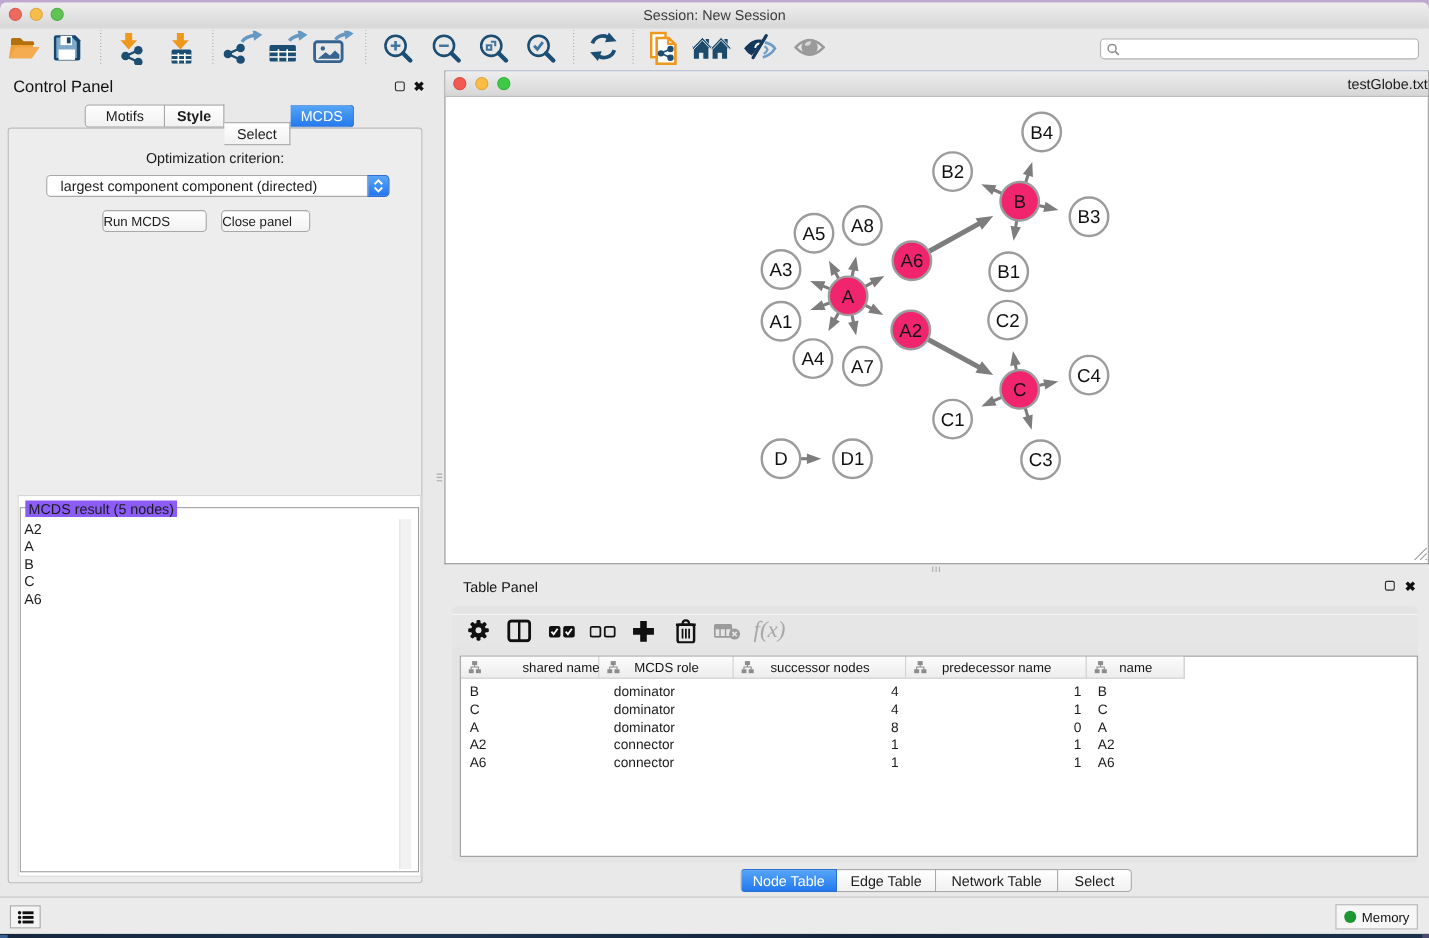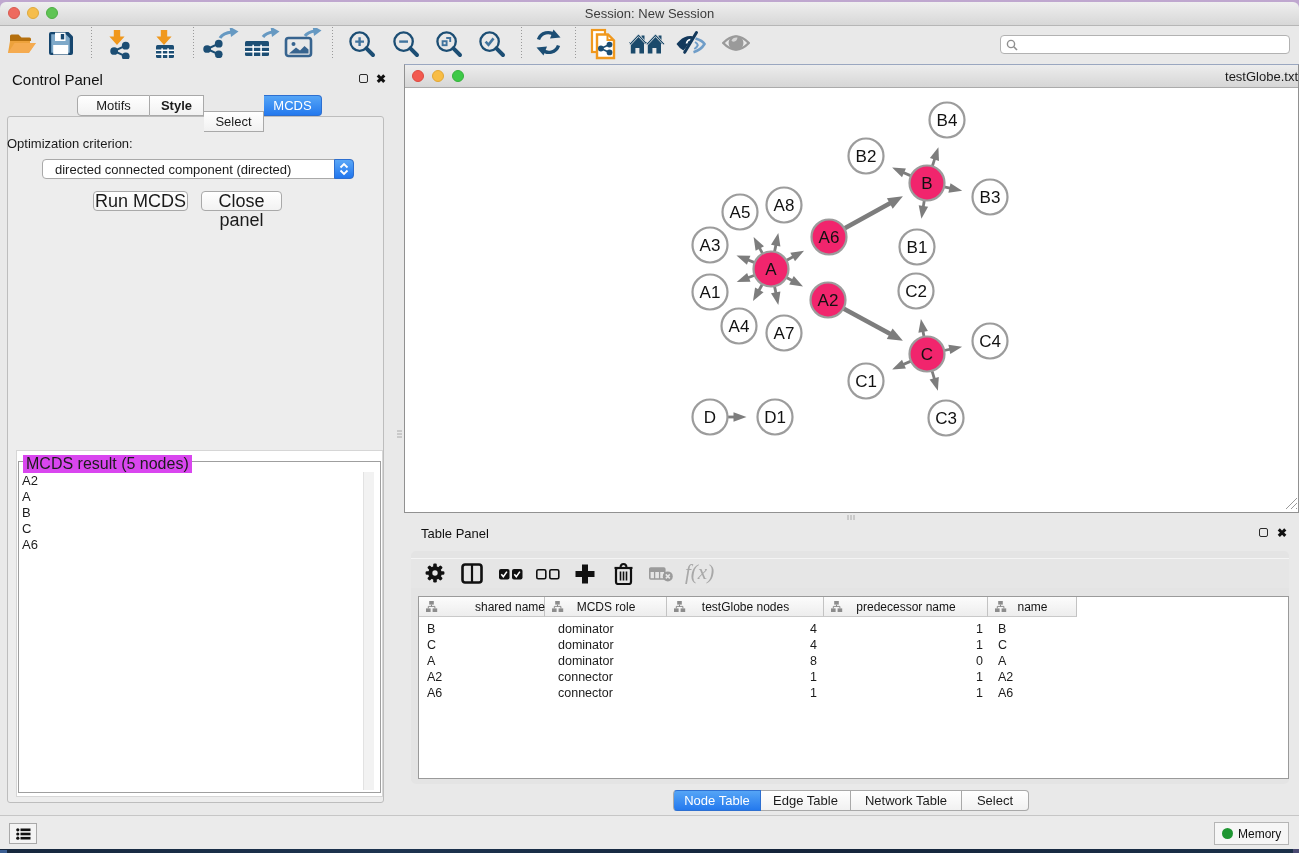--- a/index.html
+++ b/index.html
@@ -1,21 +1,21 @@
 <!DOCTYPE html>
 <html><head><meta charset="utf-8"><style>
 *{margin:0;padding:0;box-sizing:border-box}
 body{width:1299px;height:853px;position:relative;overflow:hidden;
  font-family:"Liberation Sans",sans-serif;background:#e9e9e9;font-size:13px;color:#1c1c1c}
 .abs{position:absolute}
 .tl{position:absolute;border-radius:50%;width:12px;height:12px}
 .vdots{position:absolute;width:1px;top:27px;height:33px;
  background-image:linear-gradient(#9a9a9a 1px,transparent 1px);background-size:1px 3px}
 .btn{position:absolute;background:linear-gradient(#ffffff,#f2f2f2);border:1px solid #a9a9a9;
- border-radius:4px;text-align:center;font-size:18px;color:#1a1a1a}
+ border-radius:4px;font-size:12px;color:#1a1a1a}
 .tab{position:absolute;top:0;height:21px;line-height:20px;text-align:center;
  background:linear-gradient(#ffffff,#f1f1f1);border:1px solid #a9a9a9;border-left:none;font-size:13px}
 .tabsel{background:linear-gradient(#55a5f6,#2479ee);color:#fff;border-color:#2d6fd0}
 .float-ic{position:absolute;width:9px;height:9px;border:1.5px solid #2b2b2b;border-radius:2px}
 .xic{position:absolute;font-size:12px;font-weight:bold;color:#111}
 </style></head><body>
 <div class="abs" style="left:0;top:0;width:1299px;height:8px;background:#bfa7cf"></div>
 <div class="abs" style="left:0;top:1.5px;width:1299px;height:24.5px;background:linear-gradient(#efefef,#d7d7d7);border-bottom:1px solid #b6b6b6;border-radius:6px 6px 0 0"></div>
 <div class="tl" style="left:8px;top:7px;background:#ee6a5f;border:1px solid #d85b50"></div>
 <div class="tl" style="left:27px;top:7px;background:#f5bd4c;border:1px solid #dfa93c"></div>
@@ -149,32 +149,32 @@
     <path d="M7.8 7.8 L11 11" stroke="#8f8f8f" stroke-width="1.6"></path>
   </svg>
 <div class="abs" style="left:12px;top:71px;font-size:15px;color:#111">Control Panel</div>
 <div class="float-ic" style="left:359px;top:74px"></div>
 <div class="xic" style="left:376px;top:72px">✖</div>
 <div class="abs" style="left:7px;top:116px;width:377px;height:687px;background:#ededed;border:1px solid #bdbdbd;border-radius:3px"></div>
 <div class="tab" style="left:77px;top:95px;width:73px;border-left:1px solid #a9a9a9;border-radius:4px 0 0 4px;">Motifs</div>
 <div class="tab" style="left:150px;top:95px;width:54px;font-weight:bold;">Style</div>
 <div class="tab" style="left:204px;top:95px;width:60px;margin-top:16px;">Select</div>
 <div class="tab tabsel" style="left:264px;top:95px;width:58px;border-radius:0 4px 4px 0;color:#fff;">MCDS</div>
-<div class="abs" style="left:7px;top:136px;width:377px;text-align:left;color:#1a1a1a">Optimization criterion:</div>
+<div class="abs" style="left:7px;top:136px;width:377px;text-align:center;color:#1a1a1a">Optimization criterion:</div>
 <div class="abs" style="left:42px;top:159px;width:312px;height:20px;background:#fff;border:1px solid #a9a9a9;border-radius:4px"></div>
-<div class="abs" style="left:55px;top:162px;font-size:13px">directed connected component (directed)</div>
+<div class="abs" style="left:55px;top:162px;font-size:13px">largest component component (directed)</div>
 <div class="abs" style="left:334px;top:159px;width:20px;height:20px;background:linear-gradient(#5aa7f7,#2176ee);border:1px solid #2d6fd0;border-radius:0 4px 4px 0"></div>
 <svg class="abs" style="left:338px;top:162px" width="12" height="14">
     <path d="M2.5 5.5 L6 2 L9.5 5.5 M2.5 8.5 L6 12 L9.5 8.5" stroke="#fff" stroke-width="1.8" fill="none"></path>
   </svg>
 <div class="btn" style="left:93px;top:191px;width:95px;height:20px;line-height:19px">Run MCDS</div>
 <div class="btn" style="left:201px;top:191px;width:81px;height:20px;line-height:19px">Close panel</div>
 <div class="abs" style="left:16px;top:450px;width:367px;height:347px;background:#fff;border:1px solid #d6d6d6"></div>
 <div class="abs" style="left:18px;top:461px;width:363px;height:332px;border:1px solid #9f9f9f"></div>
-<div class="abs" style="left:23px;top:455px;background:#d946ef;padding:0 3px;font-size:16px">MCDS result (5 nodes)</div>
+<div class="abs" style="left:23px;top:455px;background:#8b5cf6;padding:0 3px;font-size:13px">MCDS result (5 nodes)</div>
 <div class="abs" style="left:22px;top:473px;font-size:13px">A2</div>
 <div class="abs" style="left:22px;top:489px;font-size:13px">A</div>
 <div class="abs" style="left:22px;top:505px;font-size:13px">B</div>
 <div class="abs" style="left:22px;top:521px;font-size:13px">C</div>
 <div class="abs" style="left:22px;top:537px;font-size:13px">A6</div>
 <div class="abs" style="left:363px;top:472px;width:11px;height:318px;background:#f2f2f2;border-left:1px solid #e2e2e2"></div>
 <svg class="abs" style="left:396px;top:428px" width="7" height="14">
     <g stroke="#aaa">
       <path d="M1 3 h5 M1 6 h5 M1 9 h5"></path>
     </g>
@@ -342,21 +342,21 @@
 <div class="abs" style="left:545px;top:600px;width:122px;text-align:center;font-size:12px;color:#141414">MCDS role</div>
 <svg class="abs" style="left:552px;top:601px" width="12" height="12">
     <g fill="#8c8c8c">
       <rect x="3.2" y="0" width="4.6" height="3.6"></rect>
       <rect x="0" y="7.4" width="4.6" height="3.6"></rect>
       <rect x="6.6" y="7.4" width="4.6" height="3.6"></rect>
       <path d="M5.5 3.6 v2 M2.3 7.4 v-2 h6.6 v2" stroke="#8c8c8c" fill="none"></path>
     </g>
   </svg>
 <div class="abs" style="left:667px;top:597px;width:157px;height:20px;background:linear-gradient(#fcfcfc,#ededed);border-right:1px solid #c3c3c3;border-bottom:1px solid #c9c9c9"></div>
-<div class="abs" style="left:667px;top:600px;width:157px;text-align:center;font-size:12px;color:#141414">testGlobe nodes</div>
+<div class="abs" style="left:667px;top:600px;width:157px;text-align:center;font-size:12px;color:#141414">successor nodes</div>
 <svg class="abs" style="left:674px;top:601px" width="12" height="12">
     <g fill="#8c8c8c">
       <rect x="3.2" y="0" width="4.6" height="3.6"></rect>
       <rect x="0" y="7.4" width="4.6" height="3.6"></rect>
       <rect x="6.6" y="7.4" width="4.6" height="3.6"></rect>
       <path d="M5.5 3.6 v2 M2.3 7.4 v-2 h6.6 v2" stroke="#8c8c8c" fill="none"></path>
     </g>
   </svg>
 <div class="abs" style="left:824px;top:597px;width:164px;height:20px;background:linear-gradient(#fcfcfc,#ededed);border-right:1px solid #c3c3c3;border-bottom:1px solid #c9c9c9"></div>
 <div class="abs" style="left:824px;top:600px;width:164px;text-align:center;font-size:12px;color:#141414">predecessor name</div>

